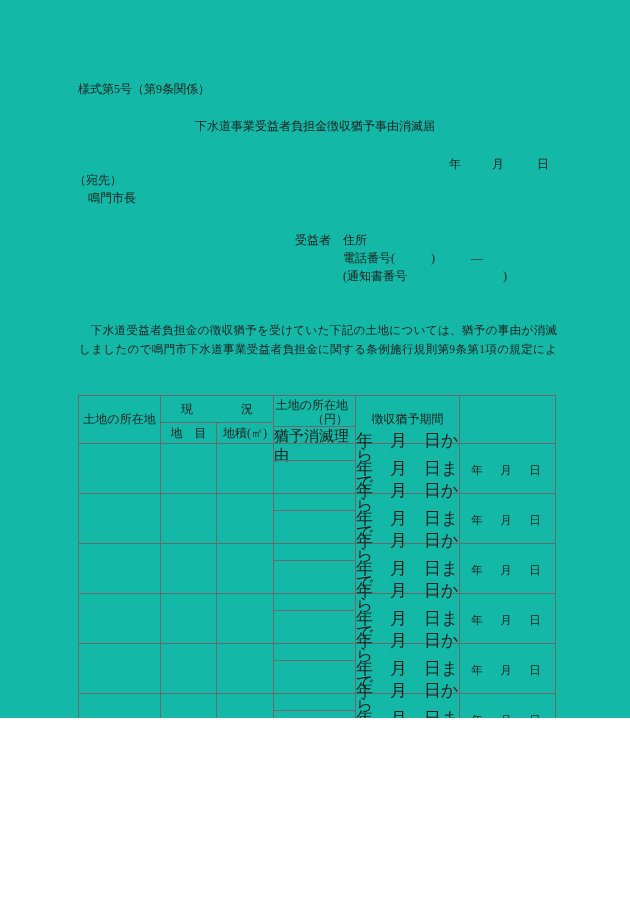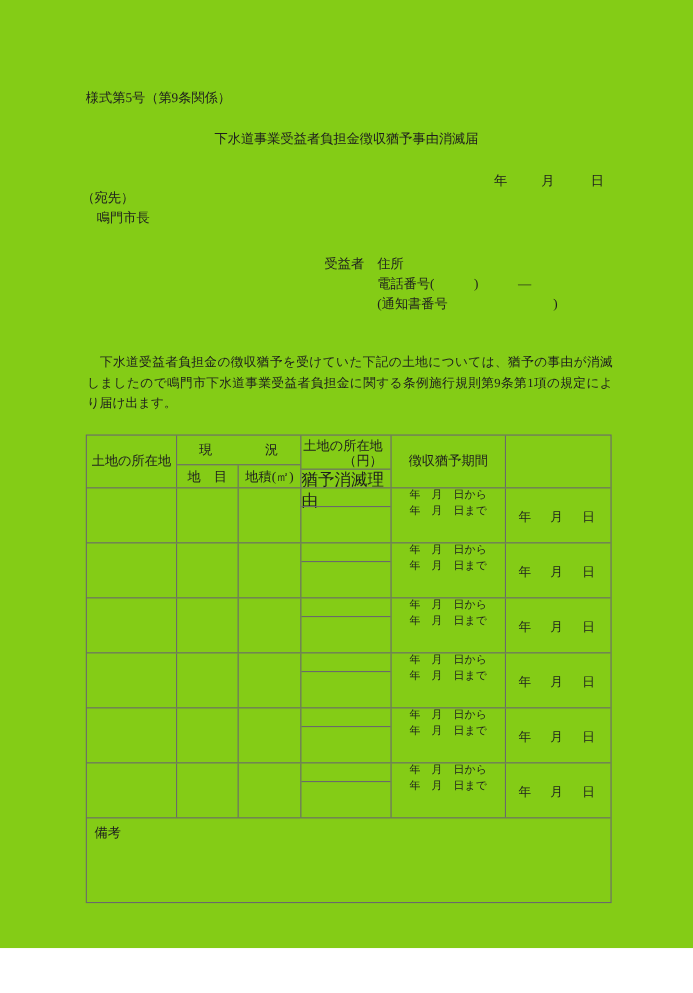--- a/index.html
+++ b/index.html
@@ -3,22 +3,22 @@
 <meta charset="utf-8">
 <style>
   :root{
     --bd:#6a6a6a;
     --tx:#1e1e1e;
   }
   *{margin:0;padding:0;box-sizing:border-box;}
   html,body{background:#ffffff;}
   .page{
     position:relative;
-    width:630px;height:862px;
-    background:#84cc16;
+    width:630px;height:718px;
+    background:#14b8a6;
     color:var(--tx);
     font-family:"Liberation Serif","DejaVu Serif",serif;
     font-size:12px;
     overflow:hidden;
   }
   .abs{position:absolute;}
 
   .form-number{left:78px;top:81px;}
   .doc-title{left:76px;top:118px;width:478px;text-align:center;}
 
@@ -63,22 +63,22 @@
   .c23-bot{flex:1;display:flex;}
   .c3x{flex:1;border-right:none;height:100%;}
 
   .c4h-top{height:31px;border-bottom:1px solid var(--bd);text-align:right;padding:2px 7px 0 0;line-height:14px;}
   .c4h-bot{flex:1;font-size:15px;}
 
   
   .c4b-top{height:17px;border-bottom:1px solid var(--bd);}
   .c4b-bot{flex:1;}
 
-  .period{display:flex;flex-direction:column;justify-content:flex-start;align-items:center;
-          padding-bottom:3px;line-height:14px;font-size:10px;}
+  .period{display:flex;flex-direction:column;justify-content:flex-end;align-items:center;
+          padding-bottom:3px;line-height:14px;font-size:17px;}
   .edate{display:flex;align-items:center;justify-content:center;padding-top:4px;
          letter-spacing:3px;font-size:11.5px;}
 </style>
 </head>
 <body>
 
 <div class="page">
 
   <div class="abs form-number">様式第5号（第9条関係）</div>
 
@@ -97,21 +97,20 @@
     <div class="b-line">
       <span>受益者</span><span class="b-addr">住所</span>
     </div>
     <div class="b-line b-indent">電話番号(　　　)　　　―</div>
     <div class="b-line b-indent">(通知書番号　　　　　　　　)</div>
   </div>
 
   <div class="abs para">
     <div class="p-line just">　下水道受益者負担金の徴収猶予を受けていた下記の土地については、猶予の事由が消滅</div>
     <div class="p-line just">しましたので鳴門市下水道事業受益者負担金に関する条例施行規則第9条第1項の規定によ</div>
-    <div class="p-line">り届け出ます。</div>
   </div>
 
   <div class="abs tbl">
 
     <div class="t-row t-head">
       <div class="c c1 center">土地の所在地</div>
       <div class="c23">
         <div class="c23-top center">現　　　　況</div>
         <div class="c23-bot">
           <div class="c c2 center">地　目</div>

